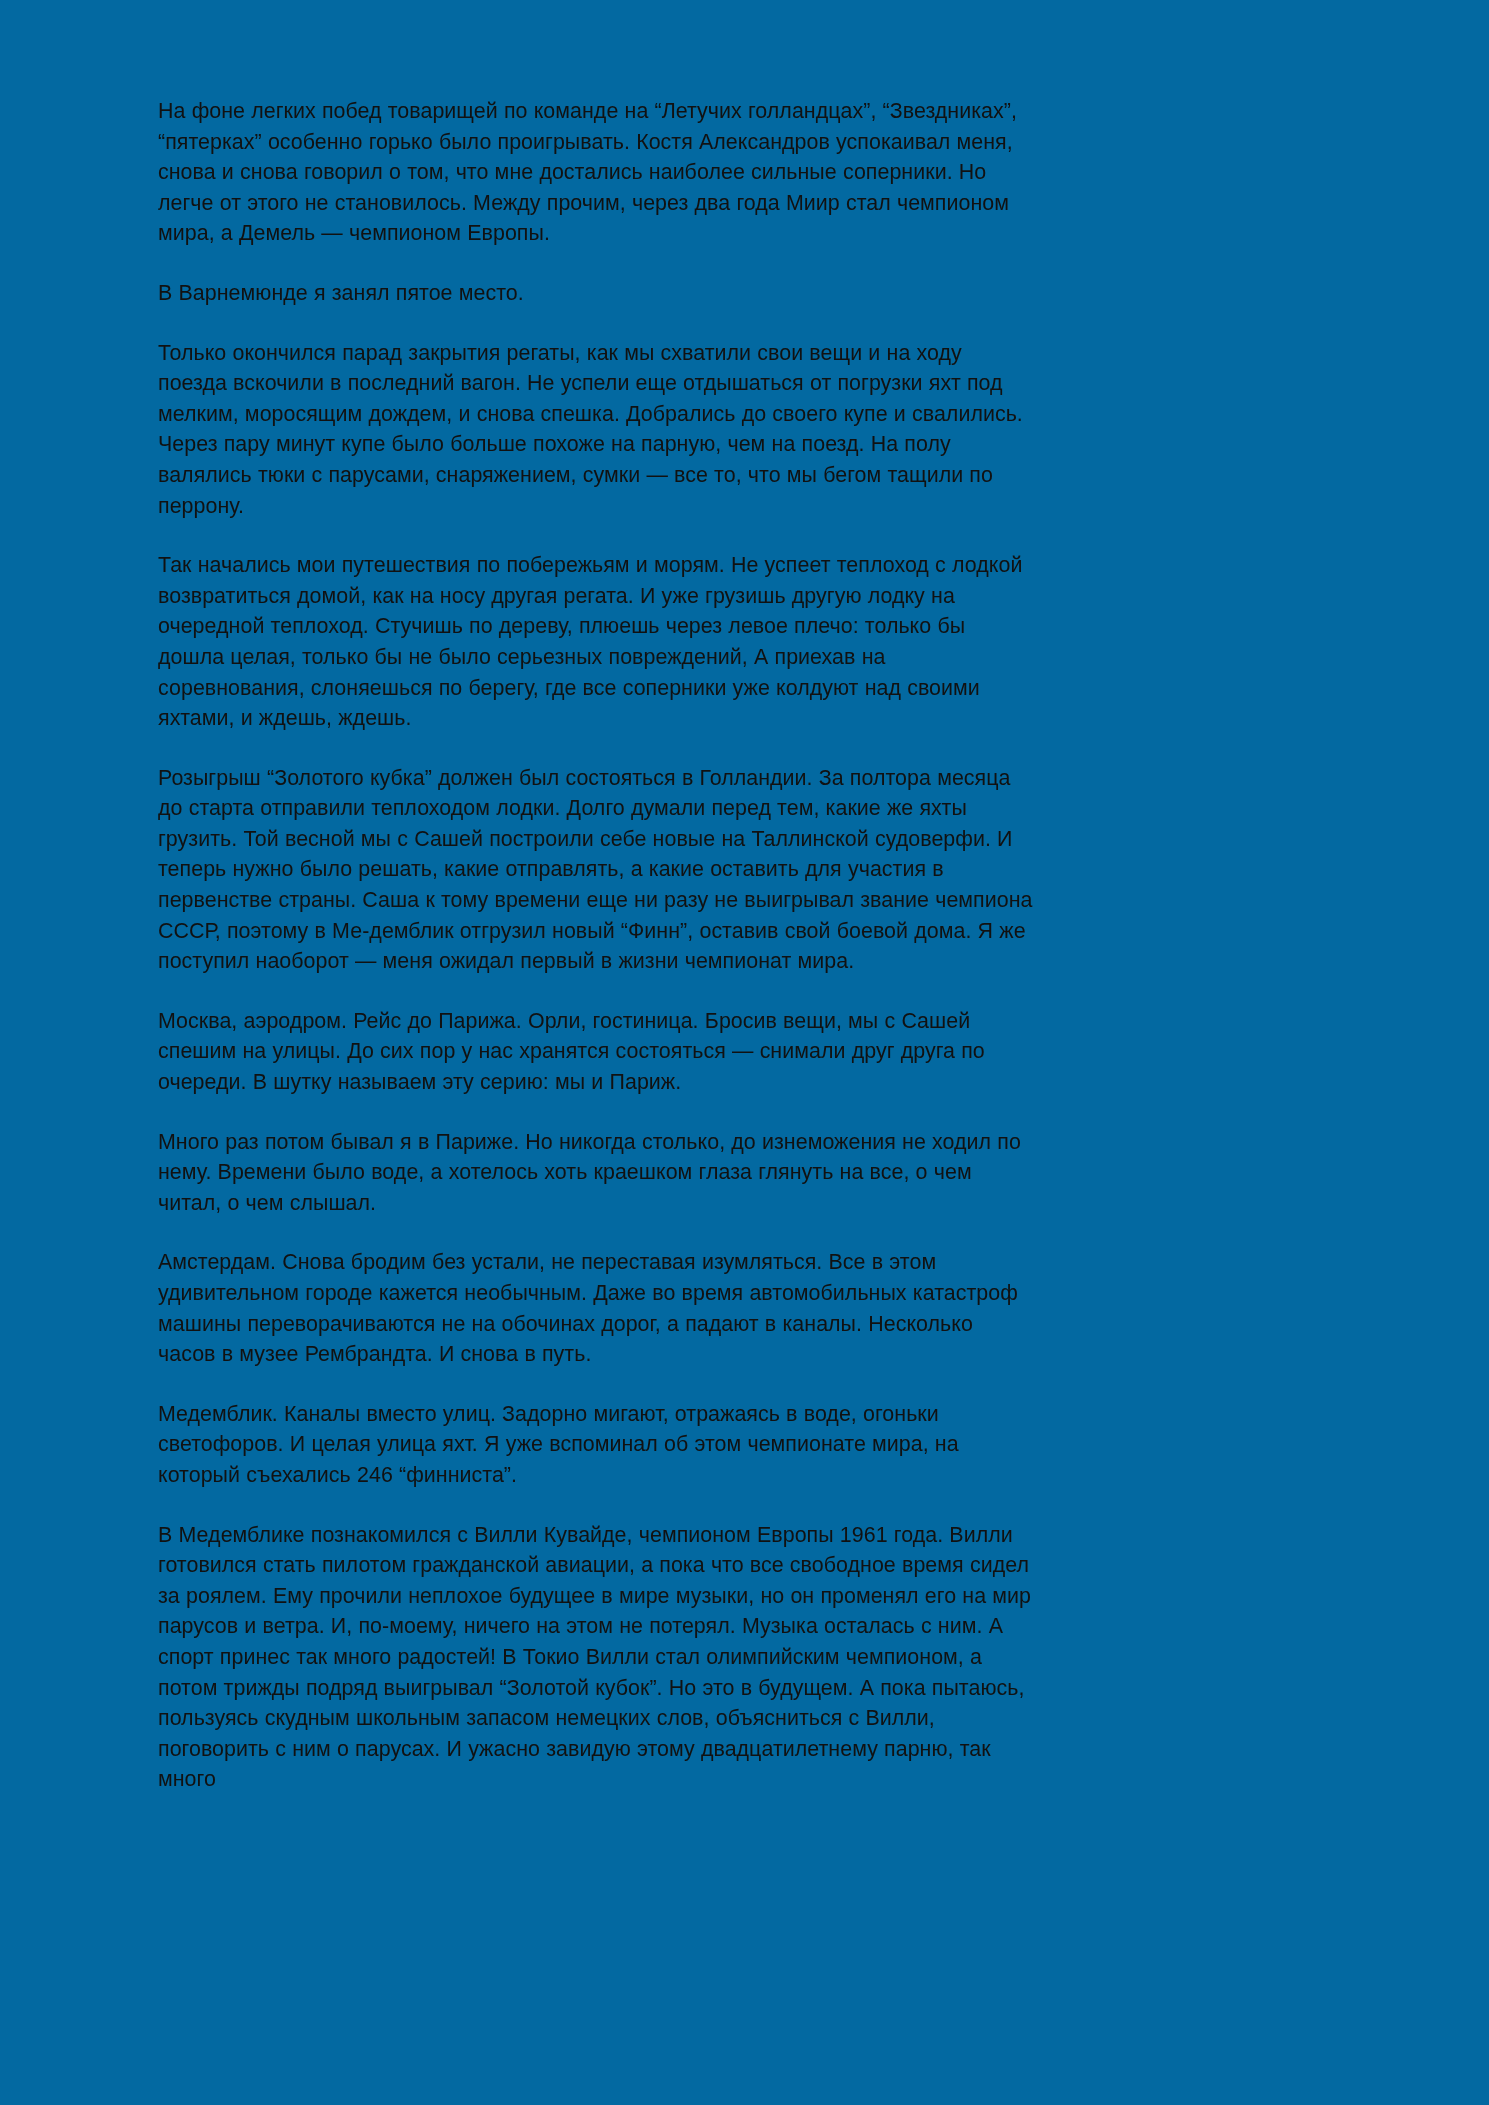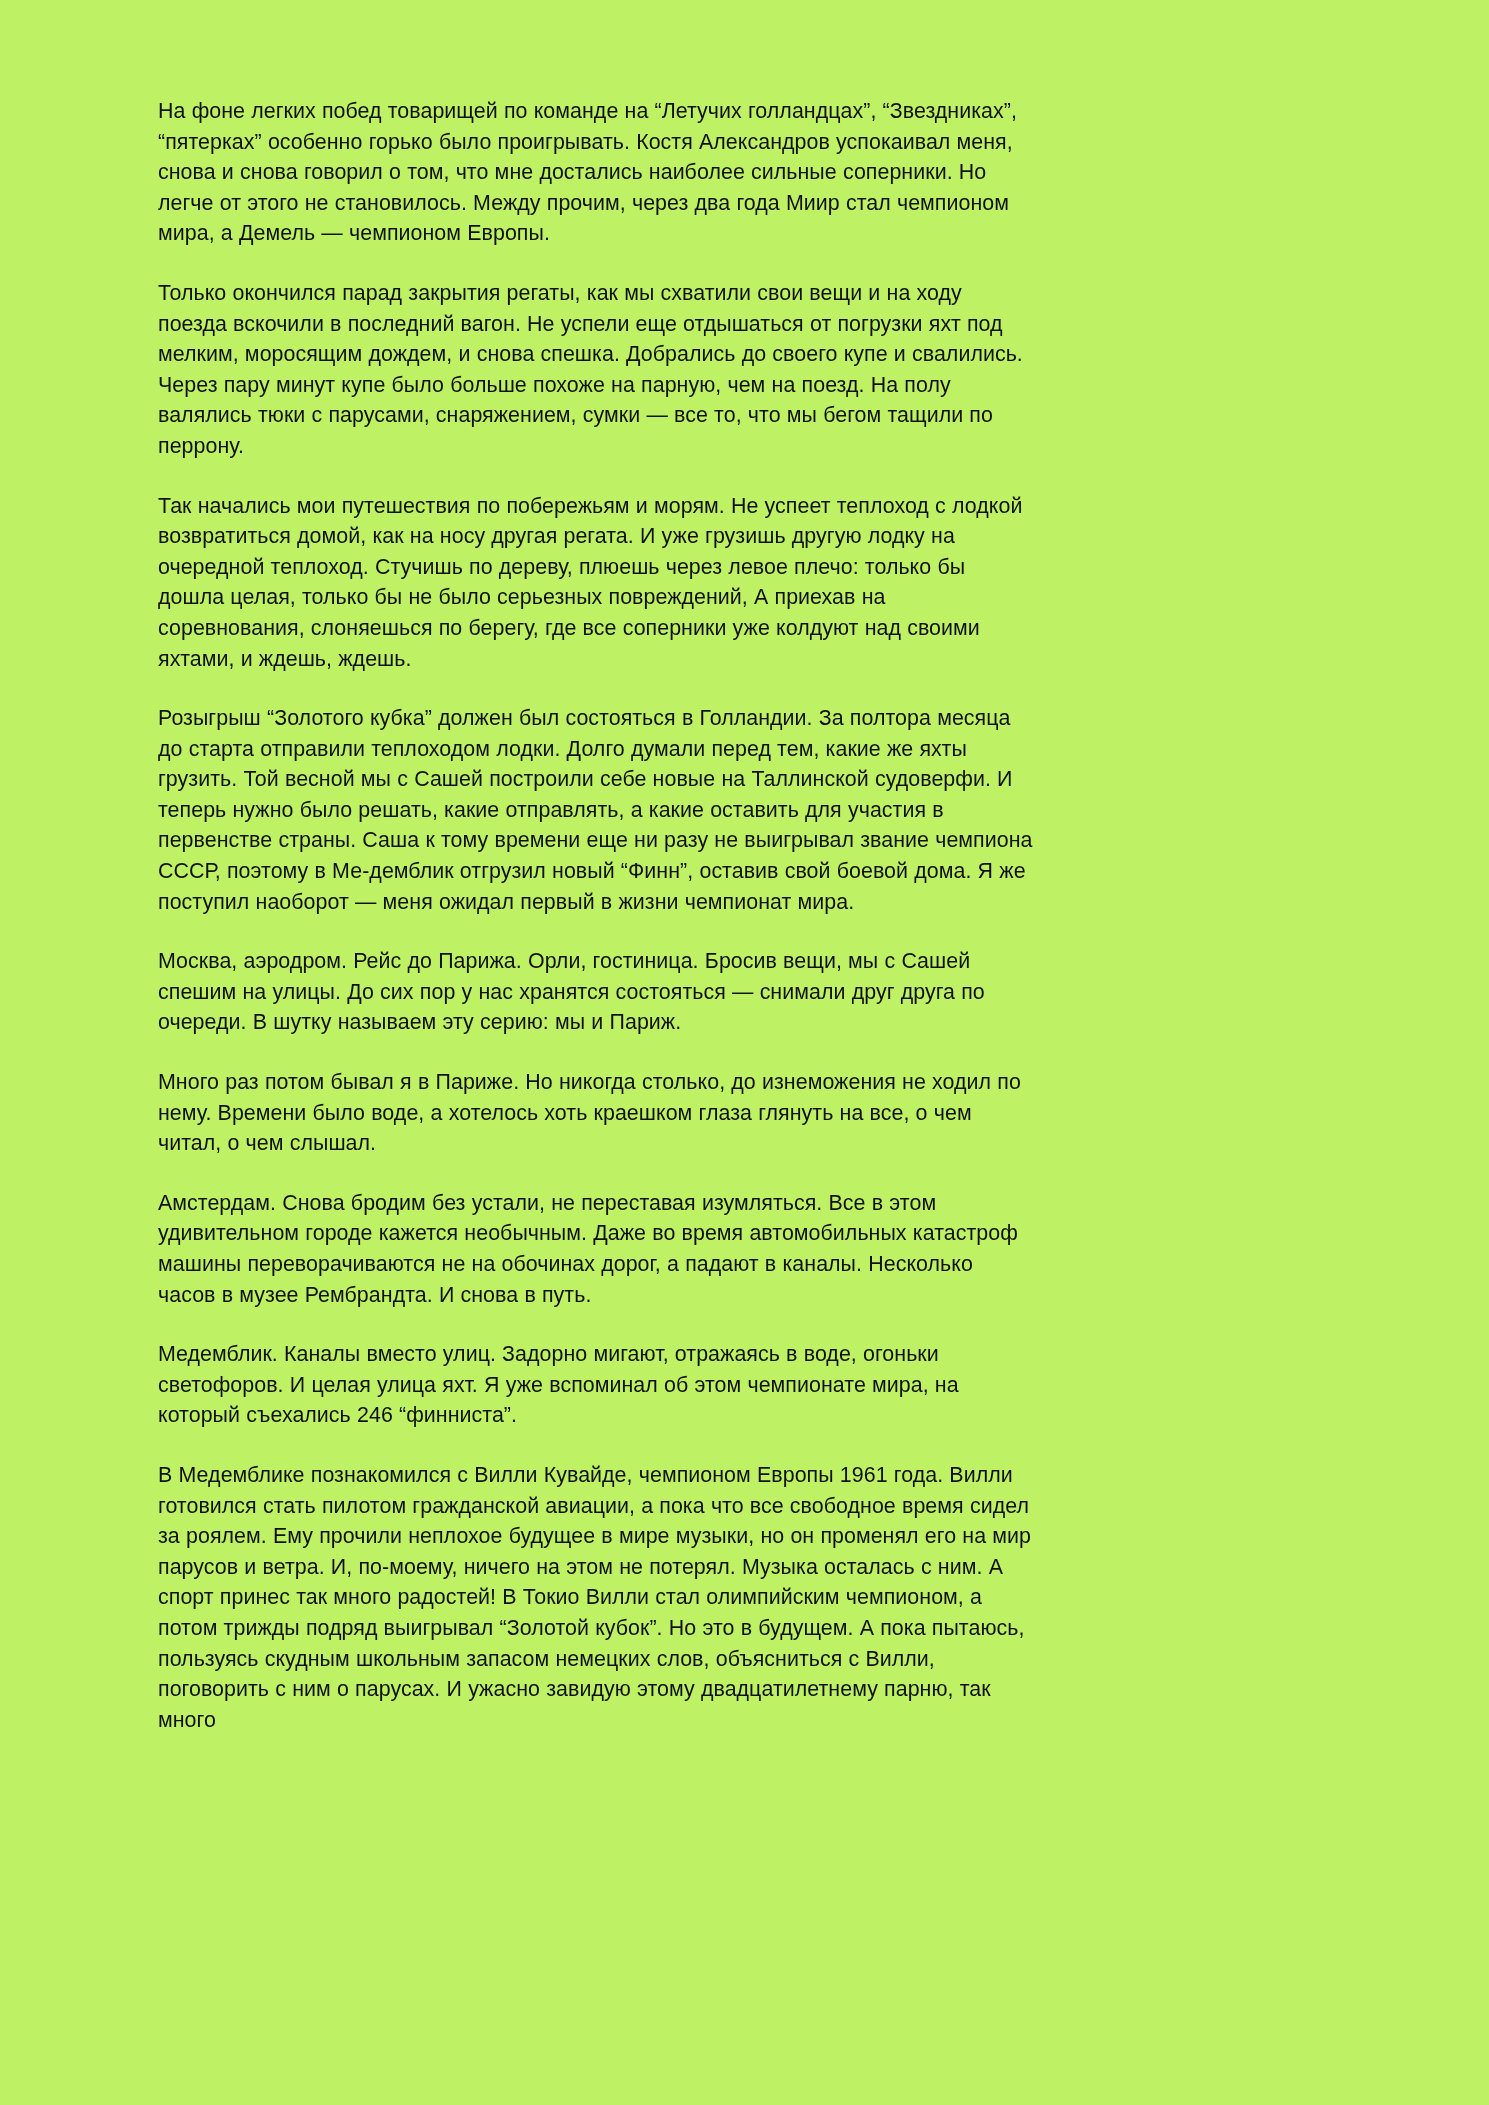--- a/index.html
+++ b/index.html
@@ -9,21 +9,21 @@
     background: #ffffff;
   }
   body {
     font-family: "Liberation Sans", "DejaVu Sans", sans-serif;
     color: #000000;
   }
   .page {
     position: relative;
     width: 1489px;
     height: 2105px;
-    background: #bef264;
+    background: #0369a1;
     box-sizing: border-box;
     overflow: hidden;
   }
   .text-column {
     position: absolute;
     left: 158px;
     top: 96px;
     width: 876px;
   }
   .para {
@@ -39,20 +39,21 @@
   .para:last-child {
     margin-bottom: 8px;
   }
 </style>
 </head>
 <body>
 
 <div class="page">
   <div class="text-column">
     <p class="para">На фоне легких побед товарищей по команде на “Летучих голландцах”, “Звездниках”, “пятерках” особенно горько было проигрывать. Костя Александров успокаивал меня, снова и снова говорил о том, что мне достались наиболее сильные соперники. Но легче от этого не становилось. Между прочим, через два года Миир стал чемпионом мира, а Демель — чемпионом Европы.</p>
+    <p class="para">В Варнемюнде я занял пятое место.</p>
     <p class="para">Только окончился парад закрытия регаты, как мы схватили свои вещи и на ходу поезда вскочили в последний вагон. Не успели еще отдышаться от погрузки яхт под мелким, моросящим дождем, и снова спешка. Добрались до своего купе и свалились. Через пару минут купе было больше похоже на парную, чем на поезд. На полу валялись тюки с парусами, снаряжением, сумки — все то, что мы бегом тащили по перрону.</p>
     <p class="para">Так начались мои путешествия по побережьям и морям. Не успеет теплоход с лодкой возвратиться домой, как на носу другая регата. И уже грузишь другую лодку на очередной теплоход. Стучишь по дереву, плюешь через левое плечо: только бы дошла целая, только бы не было серьезных повреждений, А приехав на соревнования, слоняешься по берегу, где все соперники уже колдуют над своими яхтами, и ждешь, ждешь.</p>
     <p class="para">Розыгрыш “Золотого кубка” должен был состояться в Голландии. За полтора месяца до старта отправили теплоходом лодки. Долго думали перед тем, какие же яхты грузить. Той весной мы с Сашей построили себе новые на Таллинской судоверфи. И теперь нужно было решать, какие отправлять, а какие оставить для участия в первенстве страны. Саша к тому времени еще ни разу не выигрывал звание чемпиона СССР, поэтому в Ме-демблик отгрузил новый “Финн”, оставив свой боевой дома. Я же поступил наоборот — меня ожидал первый в жизни чемпионат мира.</p>
     <p class="para">Москва, аэродром. Рейс до Парижа. Орли, гостиница. Бросив вещи, мы с Сашей спешим на улицы. До сих пор у нас хранятся состояться — снимали друг друга по очереди. В шутку называем эту серию: мы и Париж.</p>
     <p class="para">Много раз потом бывал я в Париже. Но никогда столько, до изнеможения не ходил по нему. Времени было воде, а хотелось хоть краешком глаза глянуть на все, о чем читал, о чем слышал.</p>
     <p class="para">Амстердам. Снова бродим без устали, не переставая изумляться. Все в этом удивительном городе кажется необычным. Даже во время автомобильных катастроф машины переворачиваются не на обочинах дорог, а падают в каналы. Несколько часов в музее Рембрандта. И снова в путь.</p>
     <p class="para">Медемблик. Каналы вместо улиц. Задорно мигают, отражаясь в воде, огоньки светофоров. И целая улица яхт. Я уже вспоминал об этом чемпионате мира, на который съехались 246 “финниста”.</p>
     <p class="para">В Медемблике познакомился с Вилли Кувайде, чемпионом Европы 1961 года. Вилли готовился стать пилотом гражданской авиации, а пока что все свободное время сидел за роялем. Ему прочили неплохое будущее в мире музыки, но он променял его на мир парусов и ветра. И, по-моему, ничего на этом не потерял. Музыка осталась с ним. А спорт принес так много радостей! В Токио Вилли стал олимпийским чемпионом, а потом трижды подряд выигрывал “Золотой кубок”. Но это в будущем. А пока пытаюсь, пользуясь скудным школьным запасом немецких слов, объясниться с Вилли, поговорить с ним о парусах. И ужасно завидую этому двадцатилетнему парню, так много</p>
   </div>
 </div>

